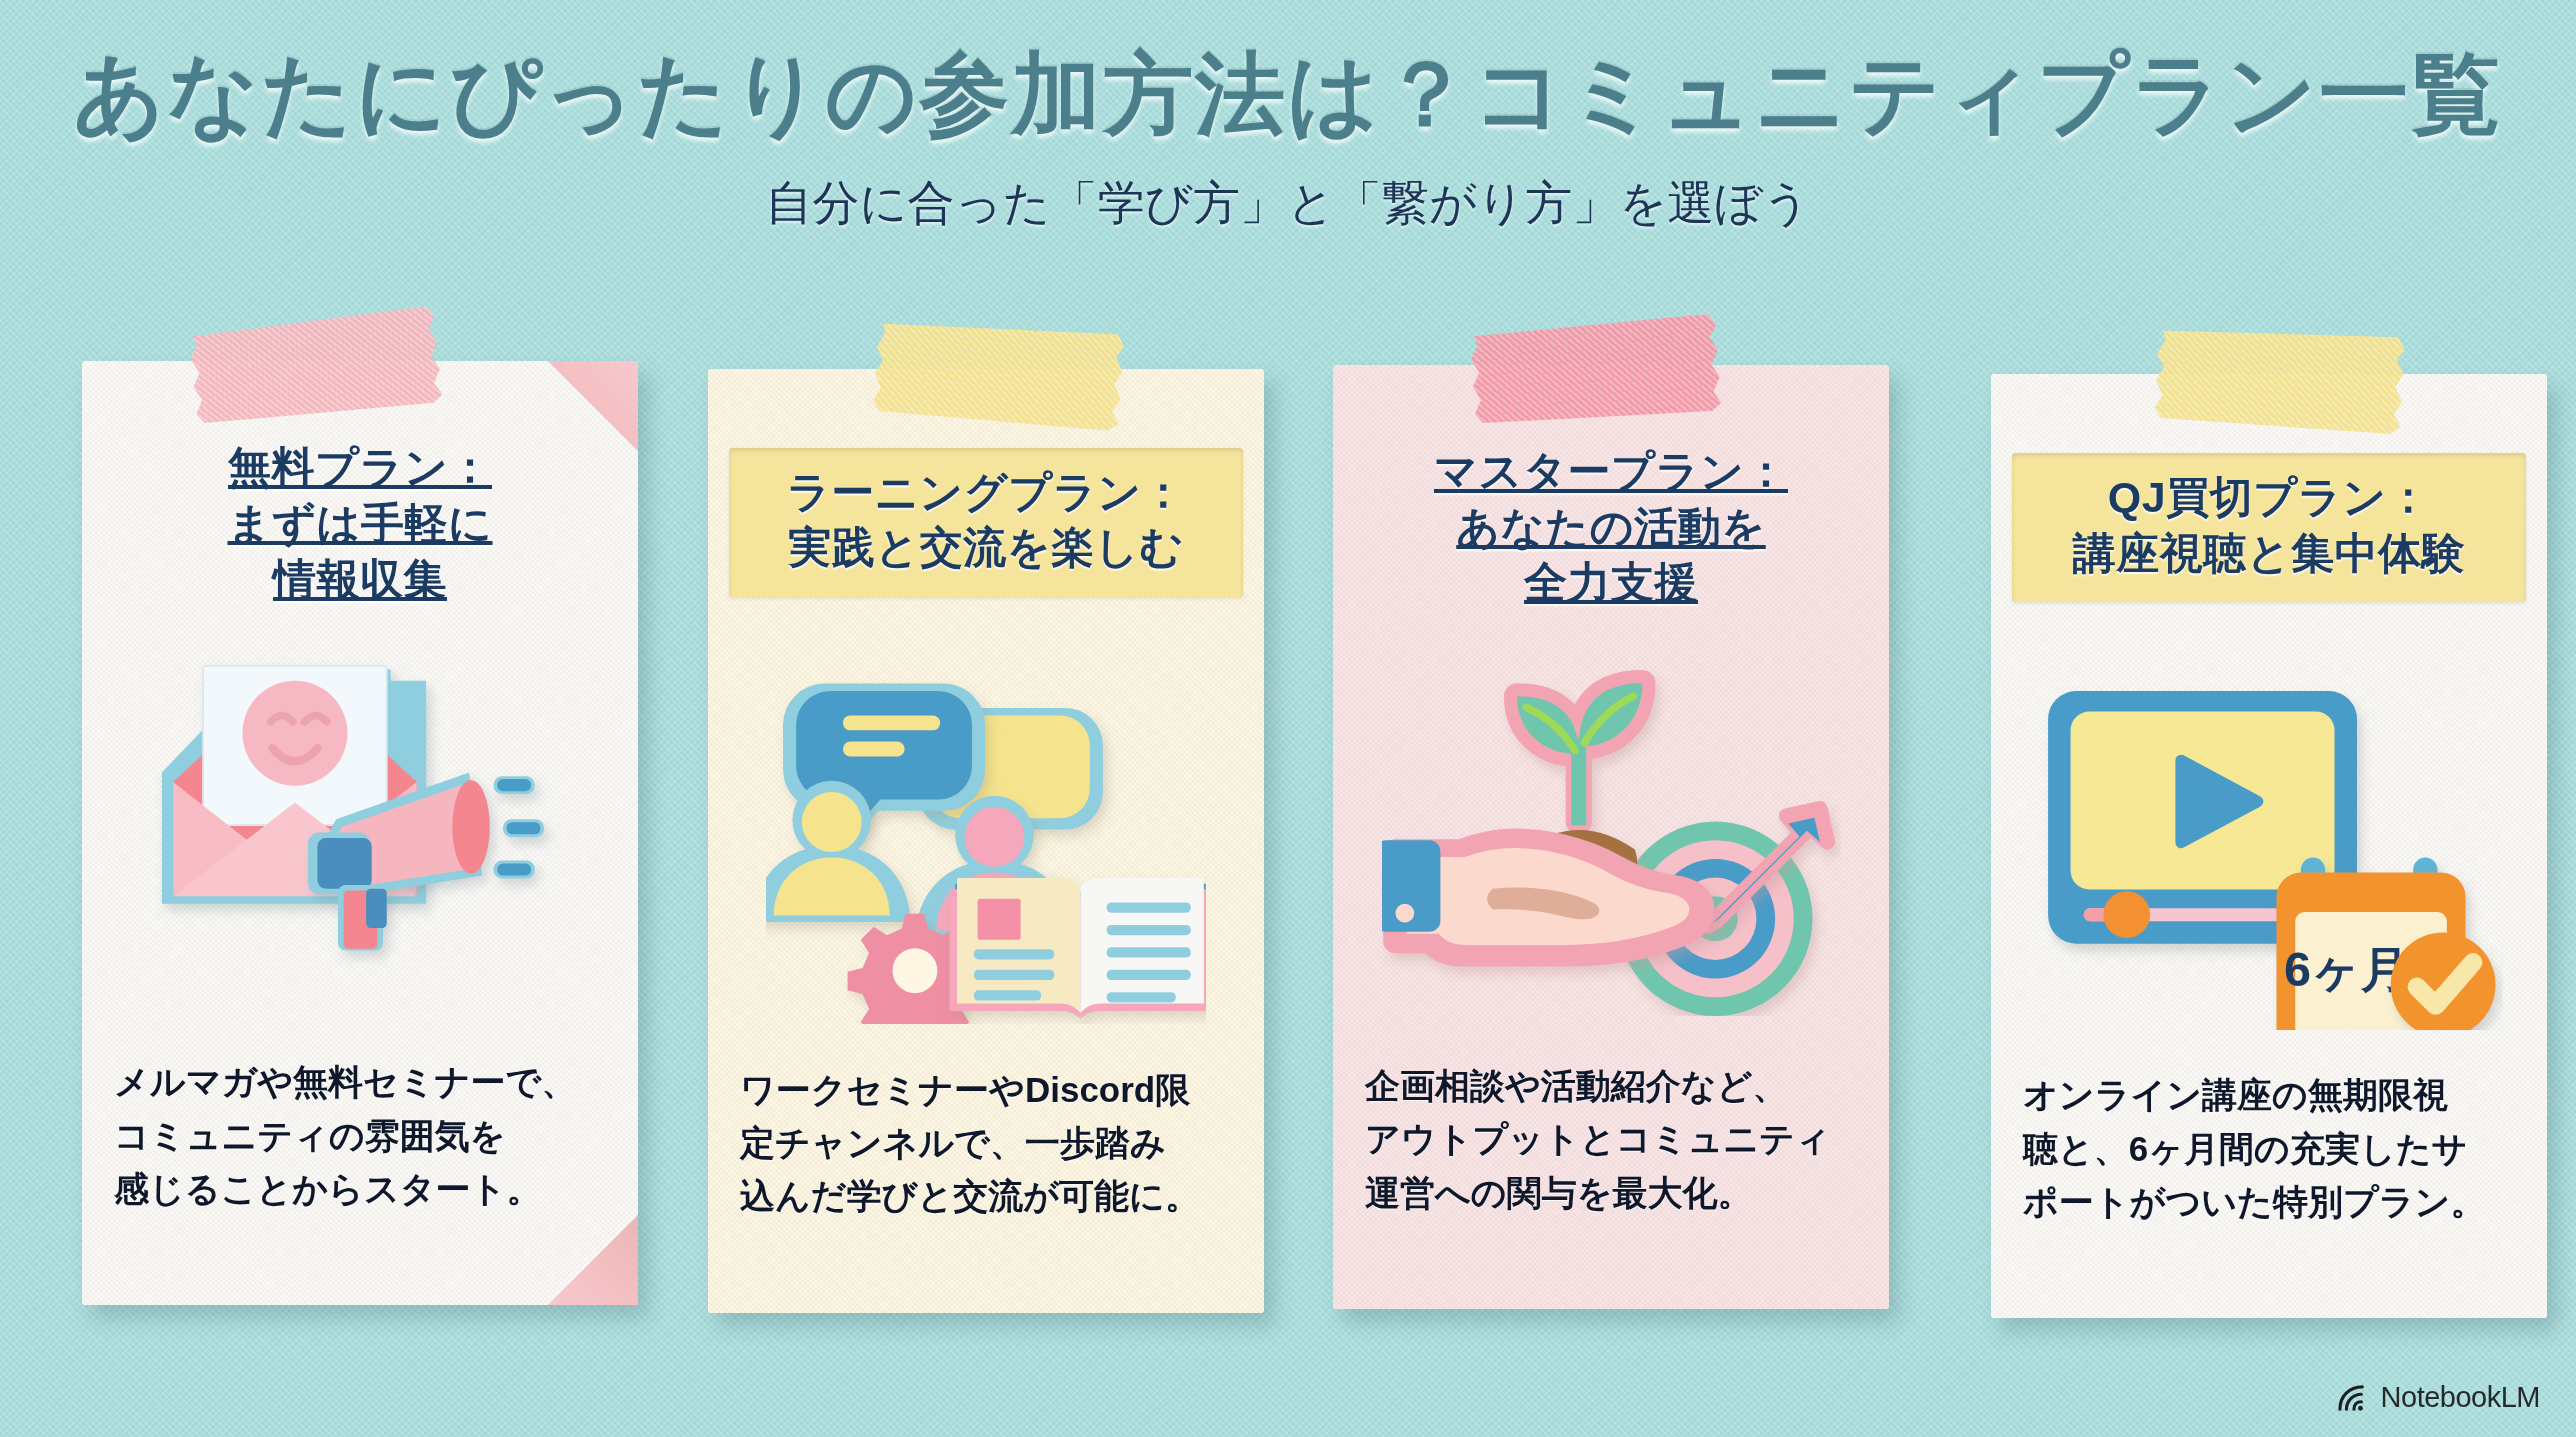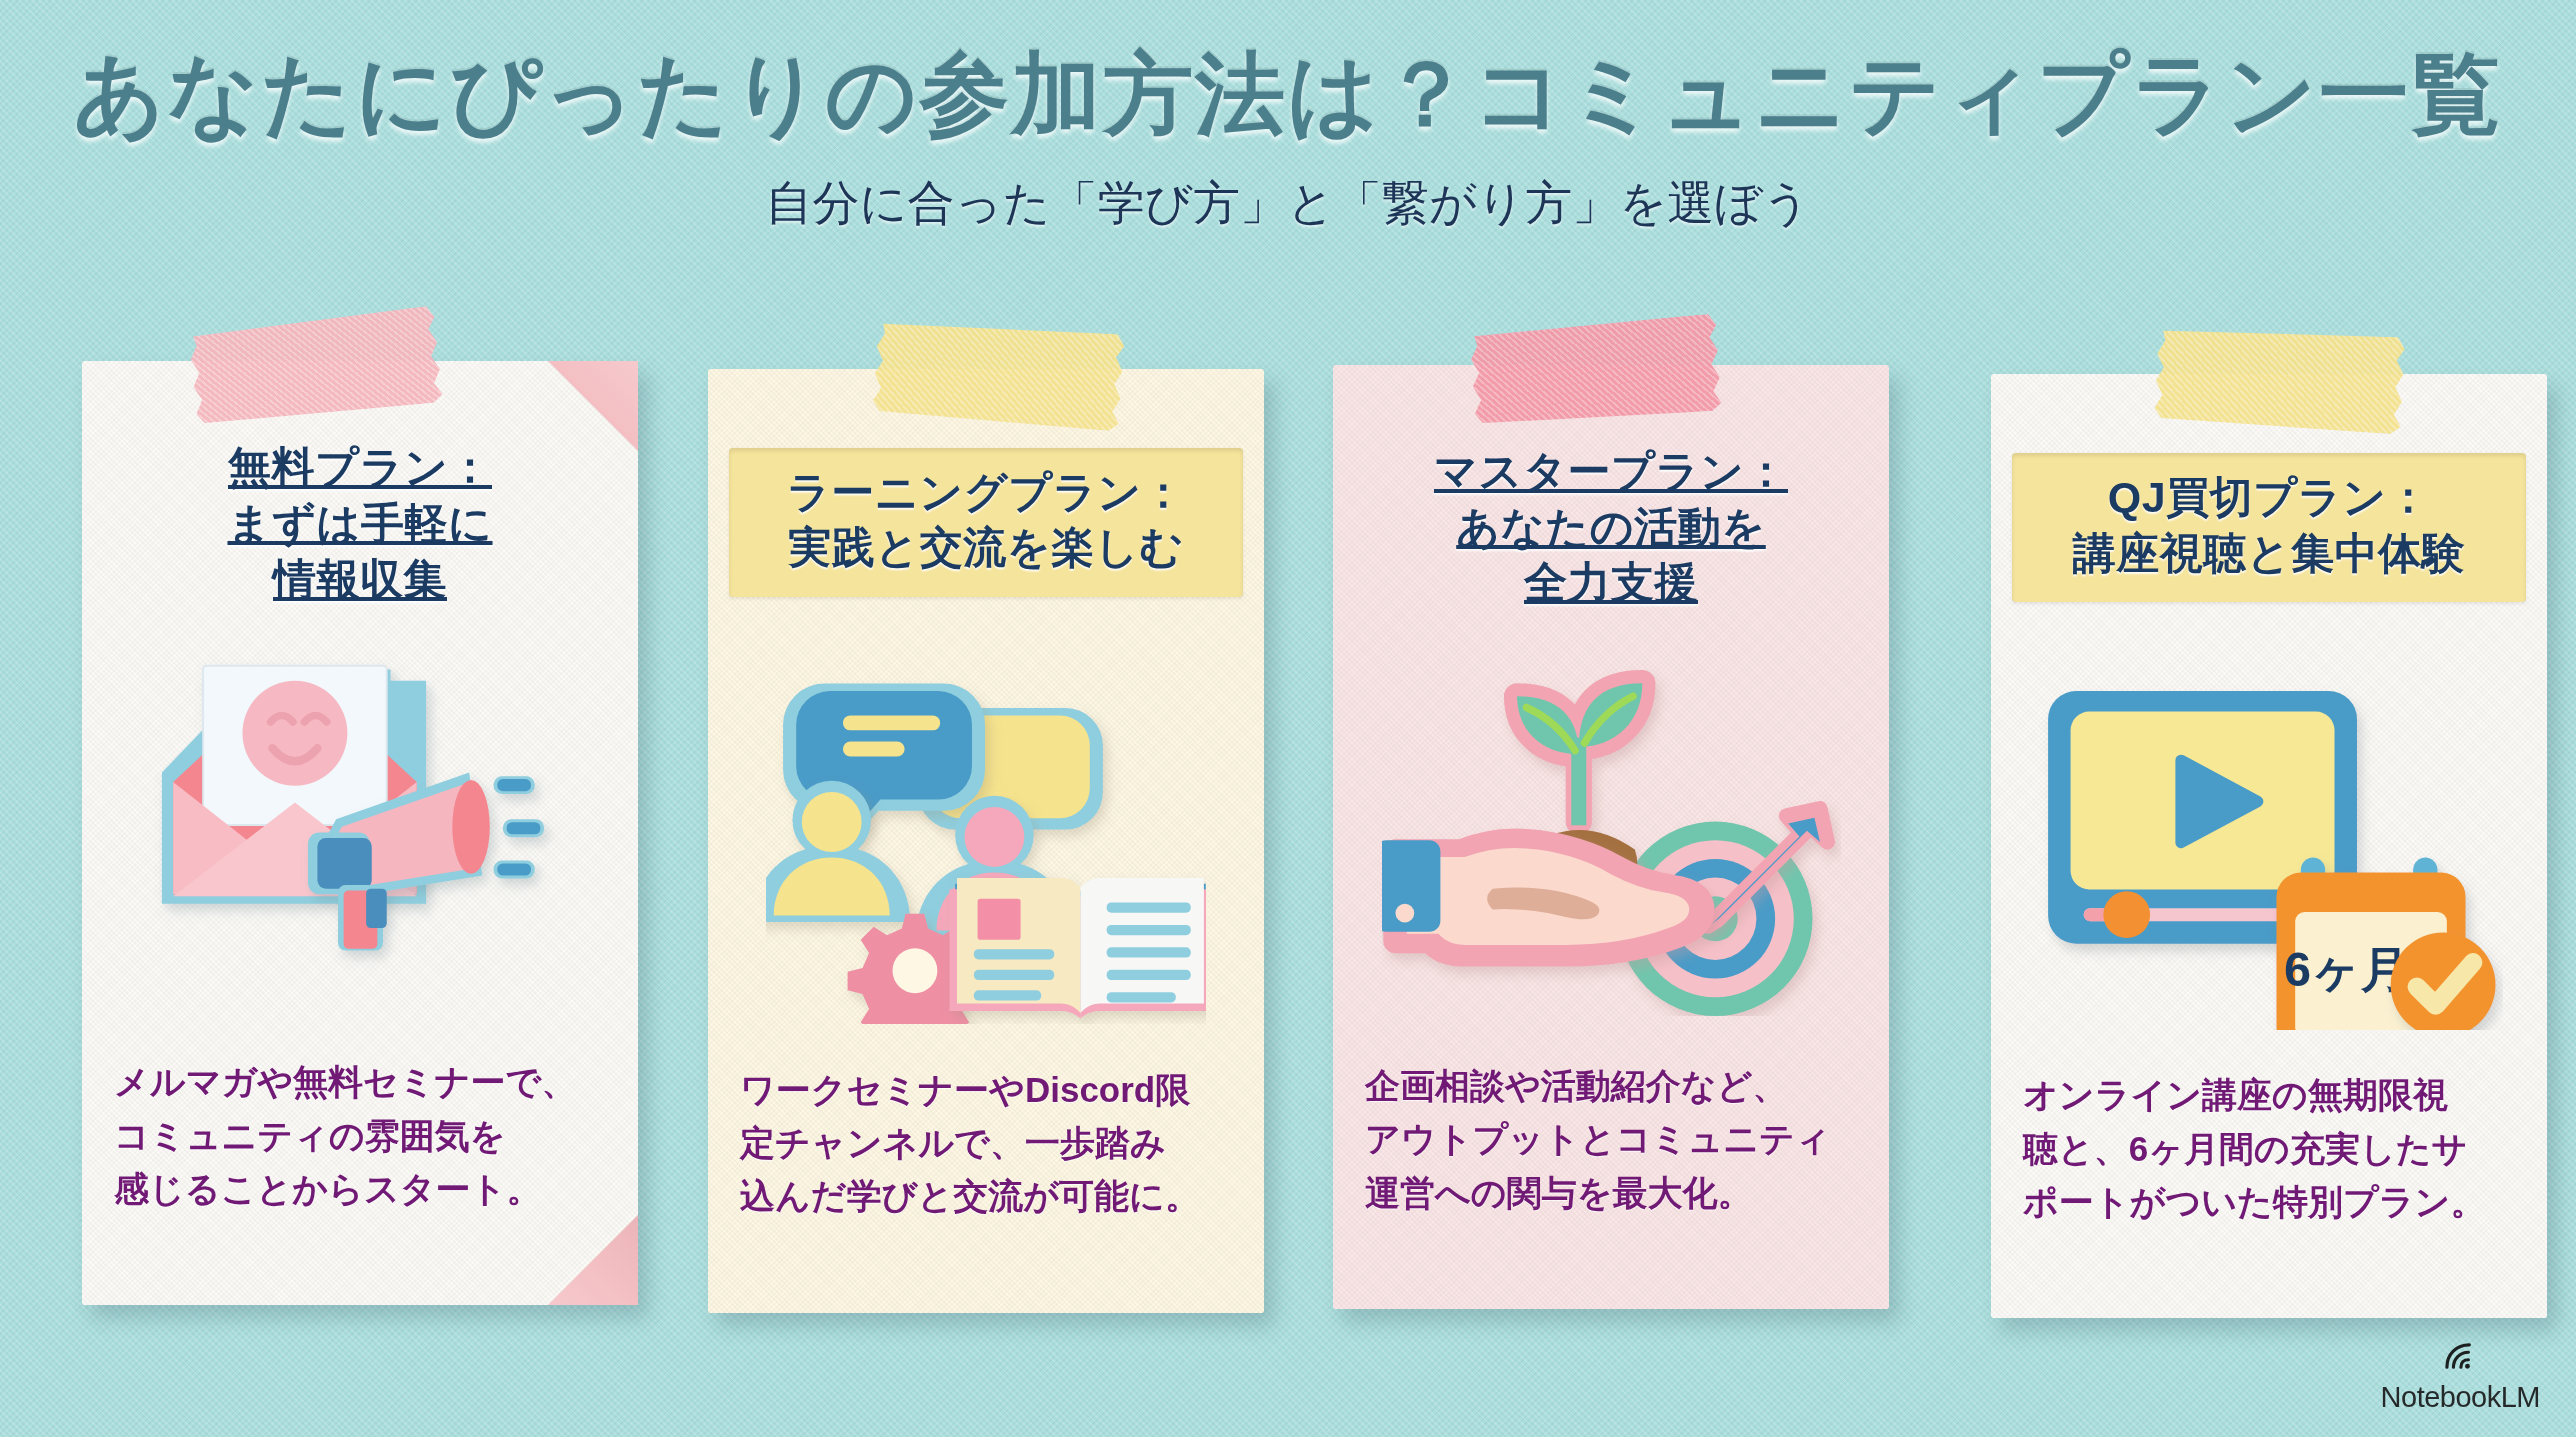--- a/index.html
+++ b/index.html
@@ -97,34 +97,33 @@
   .heading.plain{padding:0 9.4px;text-decoration:underline;}
 
   
   .art{position:absolute;left:0;right:0;top:271px;height:374px;}
   .art svg{display:block;margin:0 auto;}
 
   
   .body{
     position:absolute;left:32px;right:32px;bottom:90px;
     font-size:35px;font-weight:bold;line-height:1.52;
-    color:#701a75;letter-spacing:0px;
+    color:#0f172a;letter-spacing:0px;
     text-shadow:0 0.9px 0.9px rgba(255,255,255,.85);
     white-space:pre-line;
   }
   .card.c1 .body,.card.c4 .body{text-align:left;}
   .card.c2 .body,.card.c3 .body{text-align:left;}
 
   
   .watermark{
     position:absolute;right:36px;bottom:24px;
     display:flex;align-items:center;gap:11.2px;
     color:#1a1a1a;font-size:29px;letter-spacing:-0.5px;
     opacity:.92;
-    flex-direction:column;
   }
 </style>
 </head>
 <body>
 
 <div class="bg-texture"></div>
 
 <div class="header">
   <div class="title">あなたにぴったりの参加方法は？コミュニティプラン一覧</div>
   <div class="subtitle">自分に合った「学び方」と「繋がり方」を選ぼう</div>

